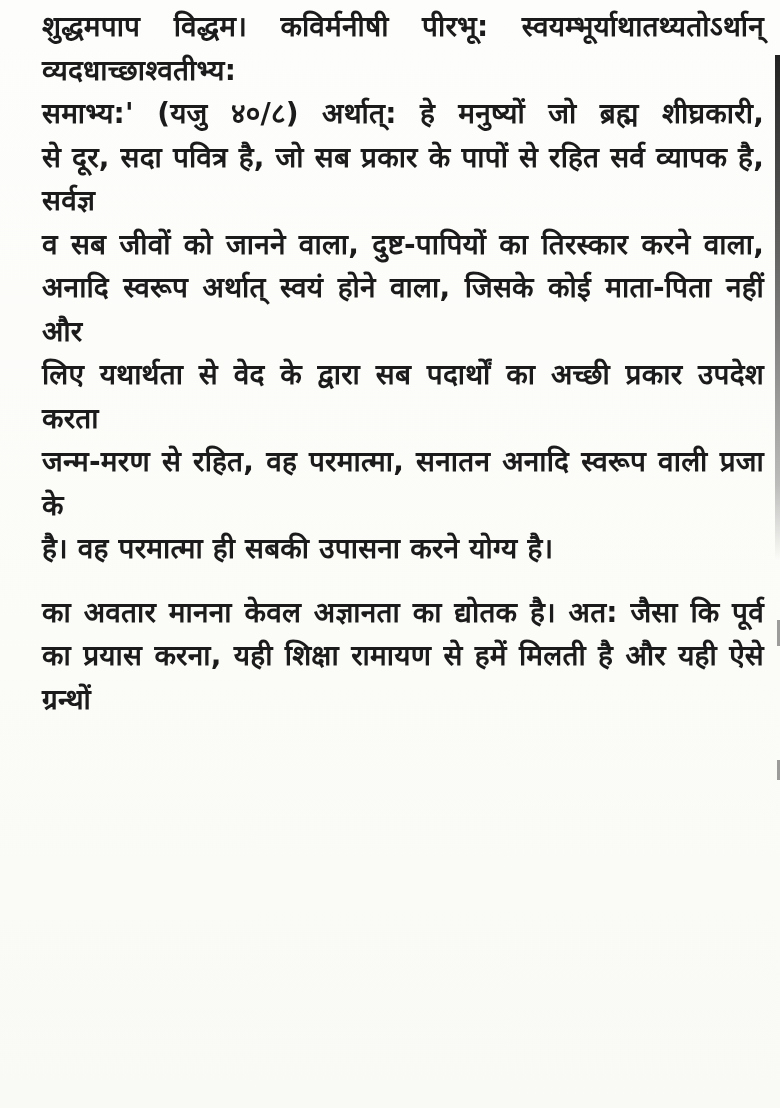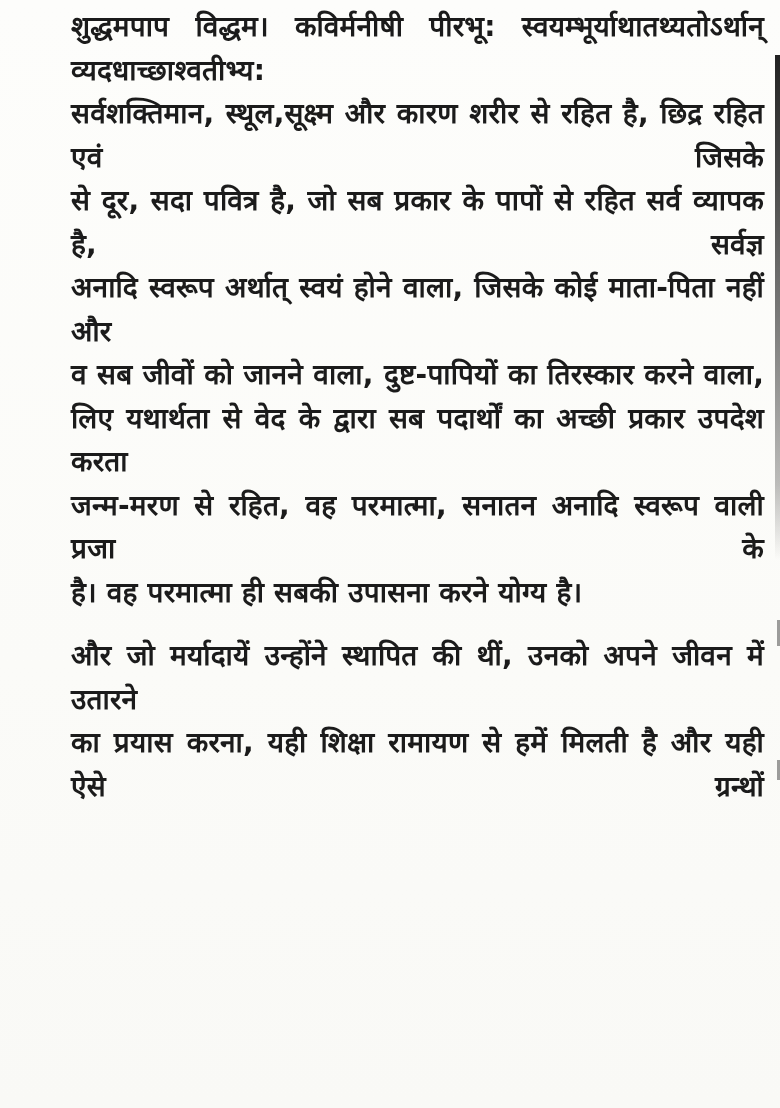--- a/index.html
+++ b/index.html
@@ -22,21 +22,20 @@
     right: 16px;
     top: 5px;
   }
   .line {
     font-size: 28px;
     line-height: 43.5px;
     font-weight: 600;
     letter-spacing: 0.2px;
     text-align: justify;
     text-align-last: justify;
-    margin-left: 29px;
     -moz-text-align-last: justify;
   }
   .line.end {
     text-align: center;
     text-align-last: left;
     -moz-text-align-last: left;
   }
   .para { margin: 0; padding: 0; }
   .para.p2 { margin-top: 20px; }
   .indent-a { text-indent: 74px; }
@@ -65,31 +64,31 @@
   .speck-2 { top: 760px; height: 20px; }
 </style>
 </head>
 <body>
 
 <div class="page">
   <div class="text-block">
 
     <div class="para p1">
       <div class="line">शुद्धमपाप विद्धम। कविर्मनीषी पीरभू: स्वयम्भूर्याथातथ्यतोऽर्थान् व्यदधाच्छाश्वतीभ्य:</div>
-      <div class="line">सर्वशक्तिमान, स्थूल,सूक्ष्म और कारण शरीर से रहित है, छिद्र रहित एवं जिसके</div>
+      <div class="line">समाभ्य:' (यजु ४०/८) अर्थात्: हे मनुष्यों जो ब्रह्म शीघ्रकारी,</div>
       <div class="line">से दूर, सदा पवित्र है, जो सब प्रकार के पापों से रहित सर्व व्यापक है, सर्वज्ञ</div>
+      <div class="line">व सब जीवों को जानने वाला, दुष्ट-पापियों का तिरस्कार करने वाला,</div>
       <div class="line">अनादि स्वरूप अर्थात् स्वयं होने वाला, जिसके कोई माता-पिता नहीं और</div>
-      <div class="line">व सब जीवों को जानने वाला, दुष्ट-पापियों का तिरस्कार करने वाला,</div>
       <div class="line">लिए यथार्थता से वेद के द्वारा सब पदार्थों का अच्छी प्रकार उपदेश करता</div>
       <div class="line">जन्म-मरण से रहित, वह परमात्मा, सनातन अनादि स्वरूप वाली प्रजा के</div>
       <div class="line end">है। वह परमात्मा ही सबकी उपासना करने योग्य है।</div>
     </div>
 
     <div class="para p2">
-      <div class="line">और जो मर्यादायें उन्होंने स्थापित की थीं, उनको अपने जीवन में उतारने</div>
+      <div class="line">का अवतार मानना केवल अज्ञानता का द्योतक है। अत: जैसा कि पूर्व</div>
       <div class="line">का प्रयास करना, यही शिक्षा रामायण से हमें मिलती है और यही ऐसे ग्रन्थों</div>
 
     </div>
 
   </div>
 
   <div class="edge-shadow"></div>
   <div class="edge-speck speck-1"></div>
   <div class="edge-speck speck-2"></div>
 </div>

